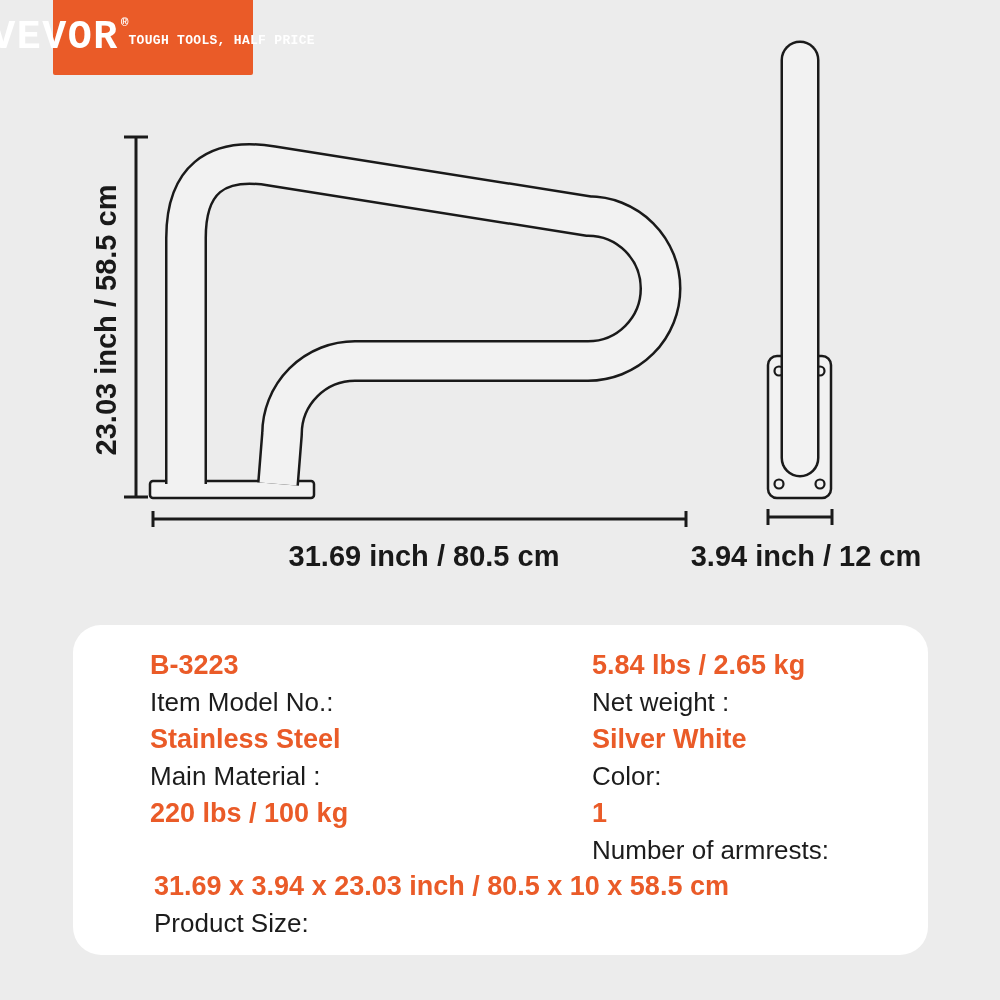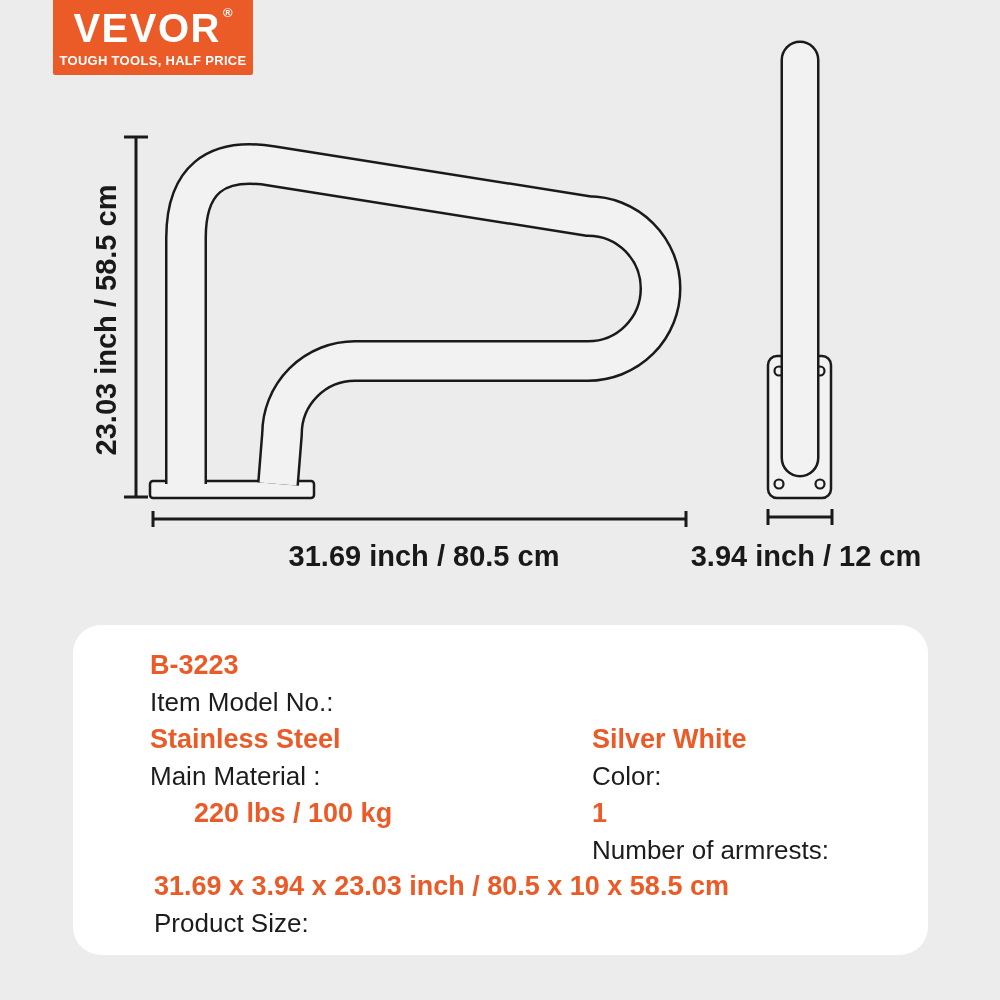--- a/index.html
+++ b/index.html
@@ -3,22 +3,23 @@
 <meta charset="utf-8">
 <style>
   html,body{margin:0;padding:0;}
   #page{
     position:relative;width:1000px;height:1000px;overflow:hidden;
     background:#ECECEC;font-family:"Liberation Sans",sans-serif;color:#1a1a1a;
   }
   
   .logo{
     position:absolute;left:53px;top:0;width:200px;height:75px;
-    background:#EA5B28;display:flex;flex-direction:column;align-items:center;justify-content:center;
+    background:#EA5B28;display:flex;flex-direction:row;align-items:center;justify-content:center;
     border-radius:0 0 2px 2px;
+    font-family:Liberation Mono, monospace;
   }
   .logo-name{
     color:#fff;font-size:40px;font-weight:800;line-height:1;letter-spacing:1.5px;
     display:flex;align-items:flex-start;
   }
   .logo-name .reg{font-size:13px;font-weight:700;letter-spacing:0;margin-left:2px;margin-top:-2px;}
   .logo-tag{color:#fff;font-size:13px;font-weight:700;letter-spacing:0.3px;margin-top:5px;white-space:nowrap;}
   
   svg.diagram{position:absolute;left:0;top:0;}
   .dim-label{
@@ -93,32 +94,36 @@
   <div class="dim-label" style="left:424px;top:556px;">31.69 inch / 80.5 cm</div>
   <div class="dim-label" style="left:806px;top:556px;">3.94 inch / 12 cm</div>
 
   <div class="card">
 
     <div class="spec" style="left:77px;top:26px;">
       <div class="spec-value">B-3223</div>
       <div class="spec-label">Item Model No.:</div>
     </div>
 
+    <div class="spec" style="left:519px;top:26px;">
+      <div class="spec-value">5.84 lbs / 2.65 kg</div>
+      <div class="spec-label">Net weight :</div>
+    </div>
 
     <div class="spec" style="left:77px;top:100px;">
       <div class="spec-value">Stainless Steel</div>
       <div class="spec-label">Main Material :</div>
     </div>
 
     <div class="spec" style="left:519px;top:100px;">
       <div class="spec-value">Silver White</div>
       <div class="spec-label">Color:</div>
     </div>
 
-    <div class="spec" style="left:77px;top:174px;margin-left:44px;">
+    <div class="spec" style="left:77px;top:174px;">
       <div class="spec-value">220 lbs / 100 kg</div>
     </div>
 
     <div class="spec" style="left:519px;top:174px;">
       <div class="spec-value">1</div>
       <div class="spec-label">Number of armrests:</div>
     </div>
 
     <div class="spec" style="left:69px;top:247px;margin-left:12px;">
       <div class="spec-value">31.69 x 3.94 x 23.03 inch / 80.5 x 10 x 58.5 cm</div>

